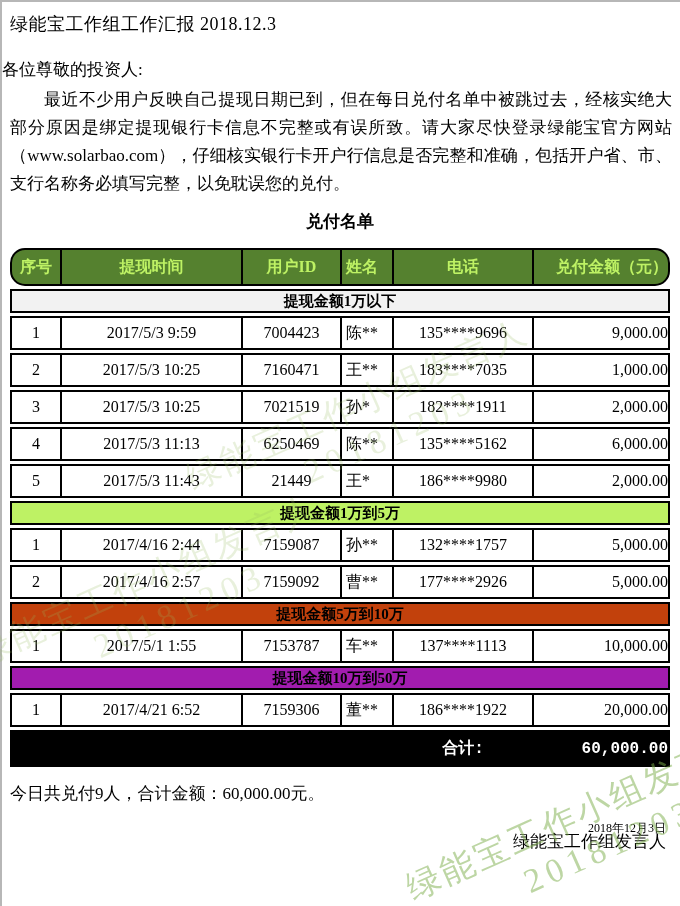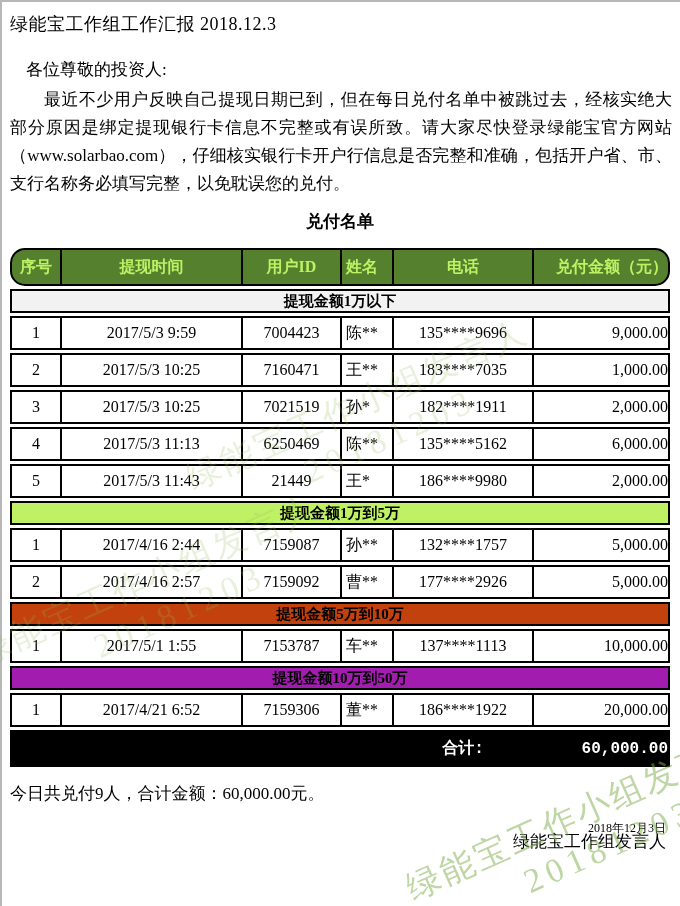--- a/index.html
+++ b/index.html
@@ -8,21 +8,21 @@
     position:relative;
     background:#ffffff;
     font-family:"Liberation Serif","DejaVu Serif",serif;
     color:#000;
     overflow:hidden;
   }
   .edge-top { position:absolute; left:0; top:0; width:680px; height:2px; background:#b7b7b7; }
   .edge-left { position:absolute; left:0; top:0; width:2px; height:906px; background:#b7b7b7; }
 
   .doc-title { position:absolute; left:10px; top:12px; font-size:18px; letter-spacing:.5px; }
-  .greeting  { position:absolute; left:26px; top:58px; font-size:17px;font-family:Liberation Serif, serif; }
+  .greeting  { position:absolute; left:2px; top:58px; font-size:17px;font-family:Liberation Serif, serif; }
   .notice    { position:absolute; left:10px; top:86px; width:662px; font-size:17px;
                line-height:28px; text-indent:2em; text-align:justify; }
 
   .caption { position:absolute; left:10px; top:210px; width:660px; text-align:center;
              font-size:17px; font-weight:bold; }
 
   .table { position:absolute; left:10px; top:248px; width:660px; font-size:16px; }
   .trow { display:flex; border:2px solid #000; margin-bottom:3px; background:#fff; }
   .cell { display:flex; align-items:center; justify-content:center;
           border-right:2px solid #000; height:100%; overflow:hidden; }

